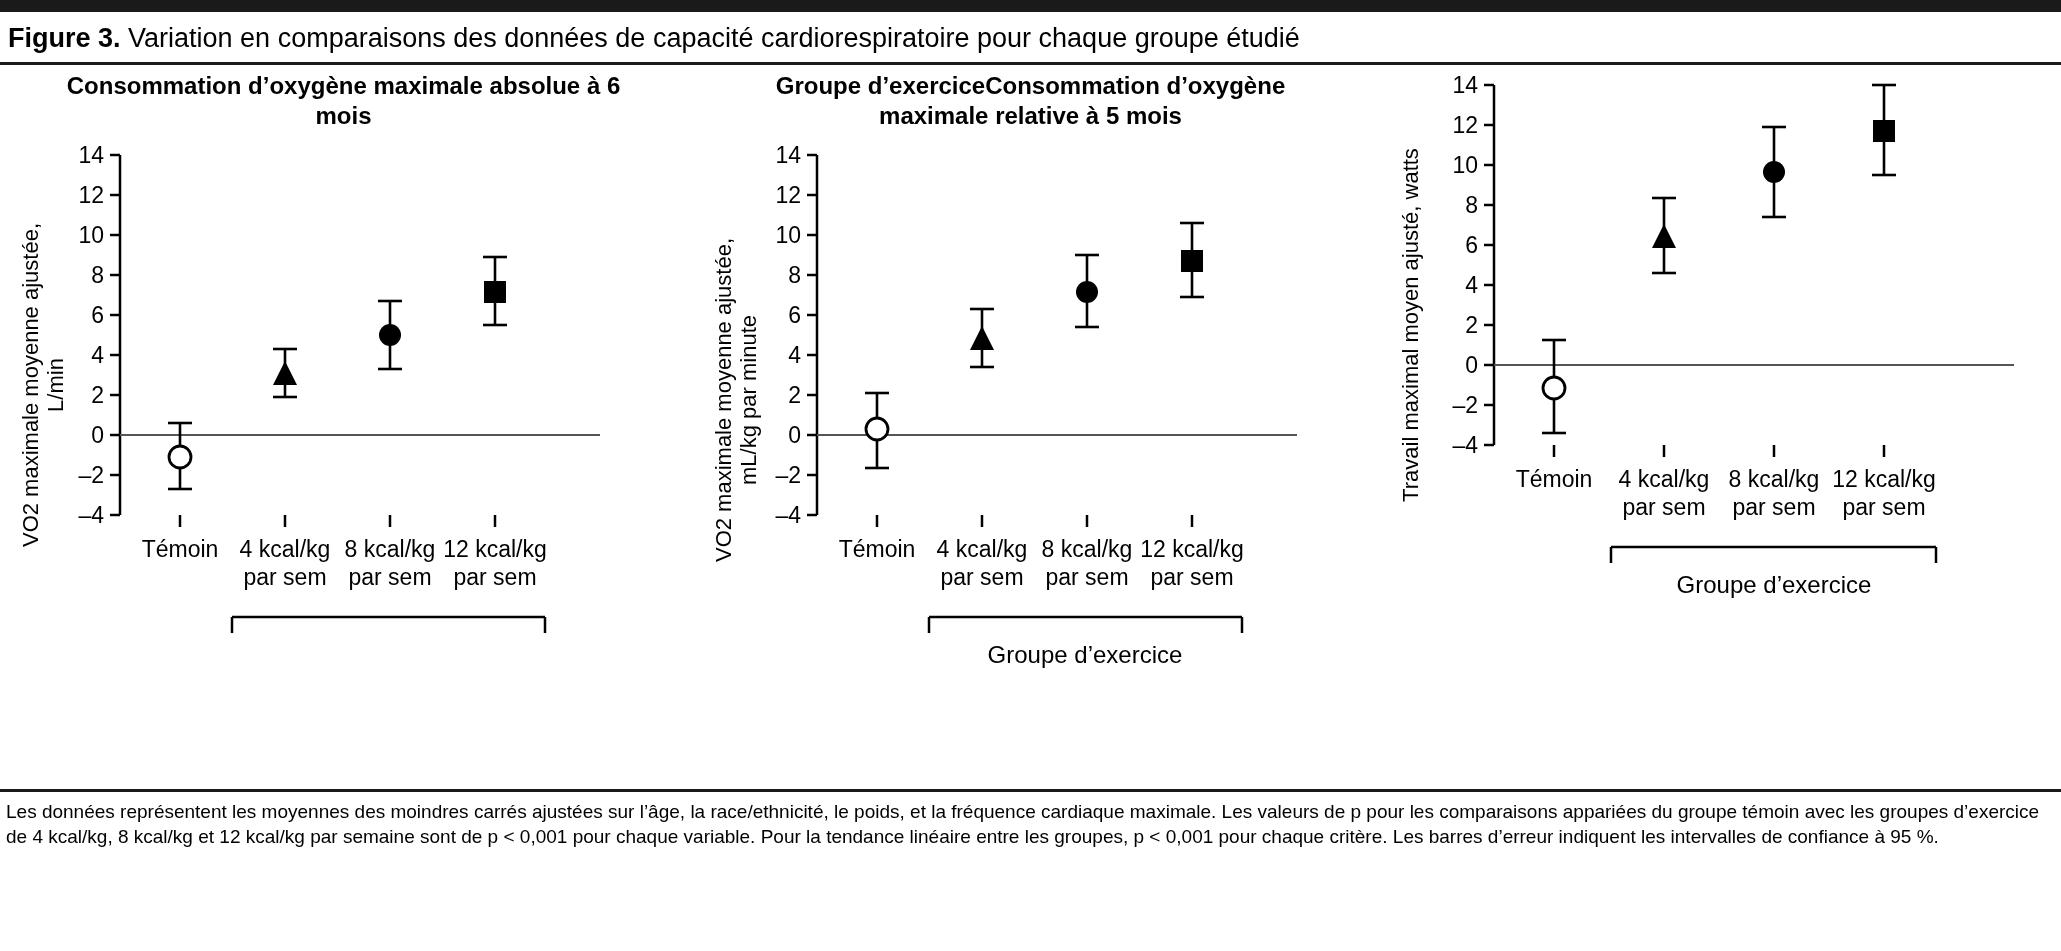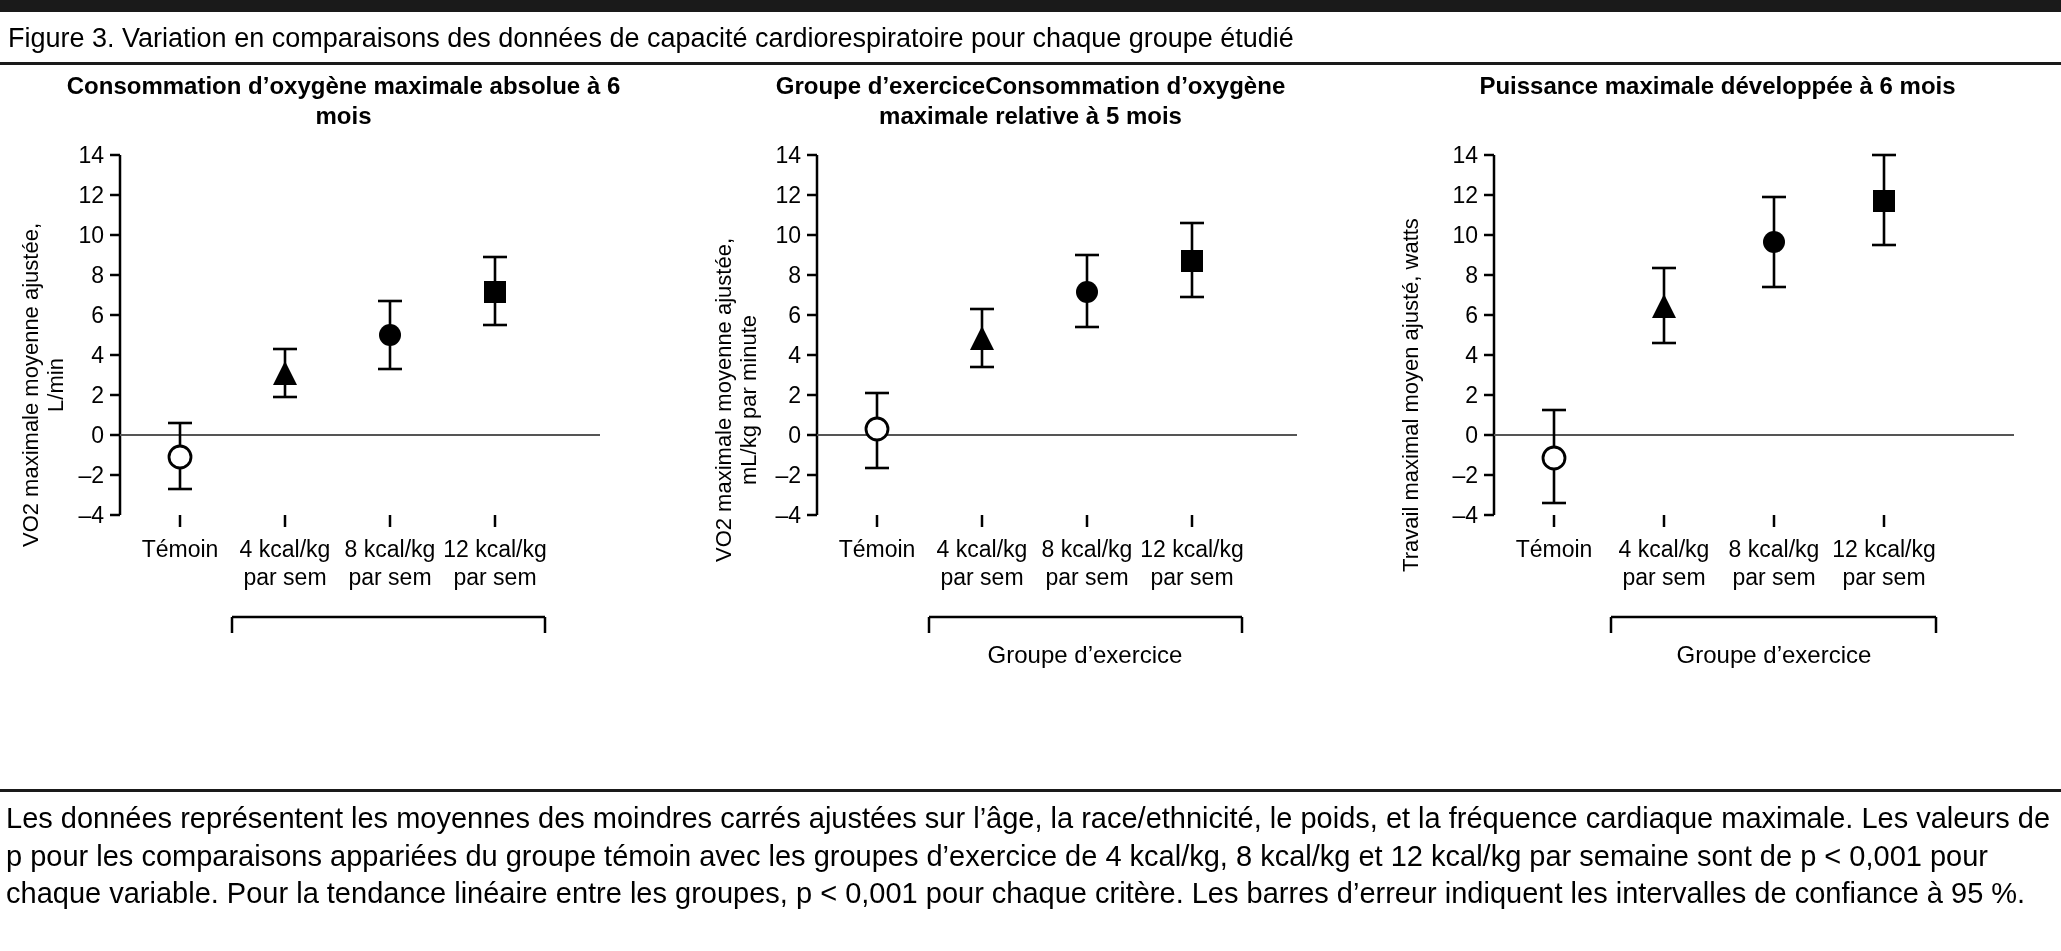--- a/index.html
+++ b/index.html
@@ -9,21 +9,21 @@
     font-family:"Liberation Sans", sans-serif;
     color:#000000;
     overflow:hidden;
   }
   .top-rule{height:12px;background:#1a1a1a;width:100%;}
   .fig-caption{
     padding:10px 8px 8px 8px;
     font-size:27px;
     line-height:1.2;
   }
-  .fig-caption .lbl{font-weight:normal;}
+  .fig-caption .lbl{font-weight:bold;}
   .caption-rule{height:3px;background:#1a1a1a;width:100%;}
   .charts{
     display:flex;
     flex-direction:row;
     width:2061px;
     height:720px;
     box-sizing:border-box;
   }
   .panel{
     position:relative;
@@ -58,21 +58,21 @@
     line-height:1.15;
   }
   
   .p1 .ylabel{left:18px; top:440px; width:380px;}
   .p2 .ylabel{left:24px; top:455px; width:380px;}
   .p3 .ylabel{left:24px; top:450px; width:380px;}
   .svgbox{position:absolute;left:0;top:0;}
   .footer-rule{height:3px;background:#1a1a1a;width:100%;margin-top:4px;}
   .footnote{
     padding:8px 6px 0 6px;
-    font-size:29px;
+    font-size:19px;
     line-height:1.28;
   }
   text{font-family:"Liberation Sans", sans-serif;}
 </style>
 </head>
 <body>
 
 <div class="top-rule"></div>
 
 <div class="fig-caption">
@@ -231,21 +231,20 @@
           <line x1="242" y1="482" x2="242" y2="498"></line>
           <line x1="242" y1="482" x2="555" y2="482"></line>
           <line x1="555" y1="482" x2="555" y2="498"></line>
         </g>
         <text x="398" y="528" font-size="24" text-anchor="middle" fill="#000">Groupe d’exercice</text>
       </svg>
     </div>
   </div>
 
   <div class="panel p3">
-    <div class="panel-title">Puissance maximale développée à 6 mois</div>
     <div class="plot-wrap">
       <div class="ylabel">Travail maximal moyen ajusté, watts</div>
       <svg class="svgbox" width="687" height="640" viewBox="0 0 687 640">
         <line x1="120" y1="20" x2="120" y2="380" stroke="#000" stroke-width="2.5"></line>
         <line x1="120" y1="300" x2="640" y2="300" stroke="#555" stroke-width="2"></line>
         <g stroke="#000" stroke-width="2.5">
           <line x1="110" y1="20" x2="120" y2="20"></line>
           <line x1="110" y1="60" x2="120" y2="60"></line>
           <line x1="110" y1="100" x2="120" y2="100"></line>
           <line x1="110" y1="140" x2="120" y2="140"></line>

